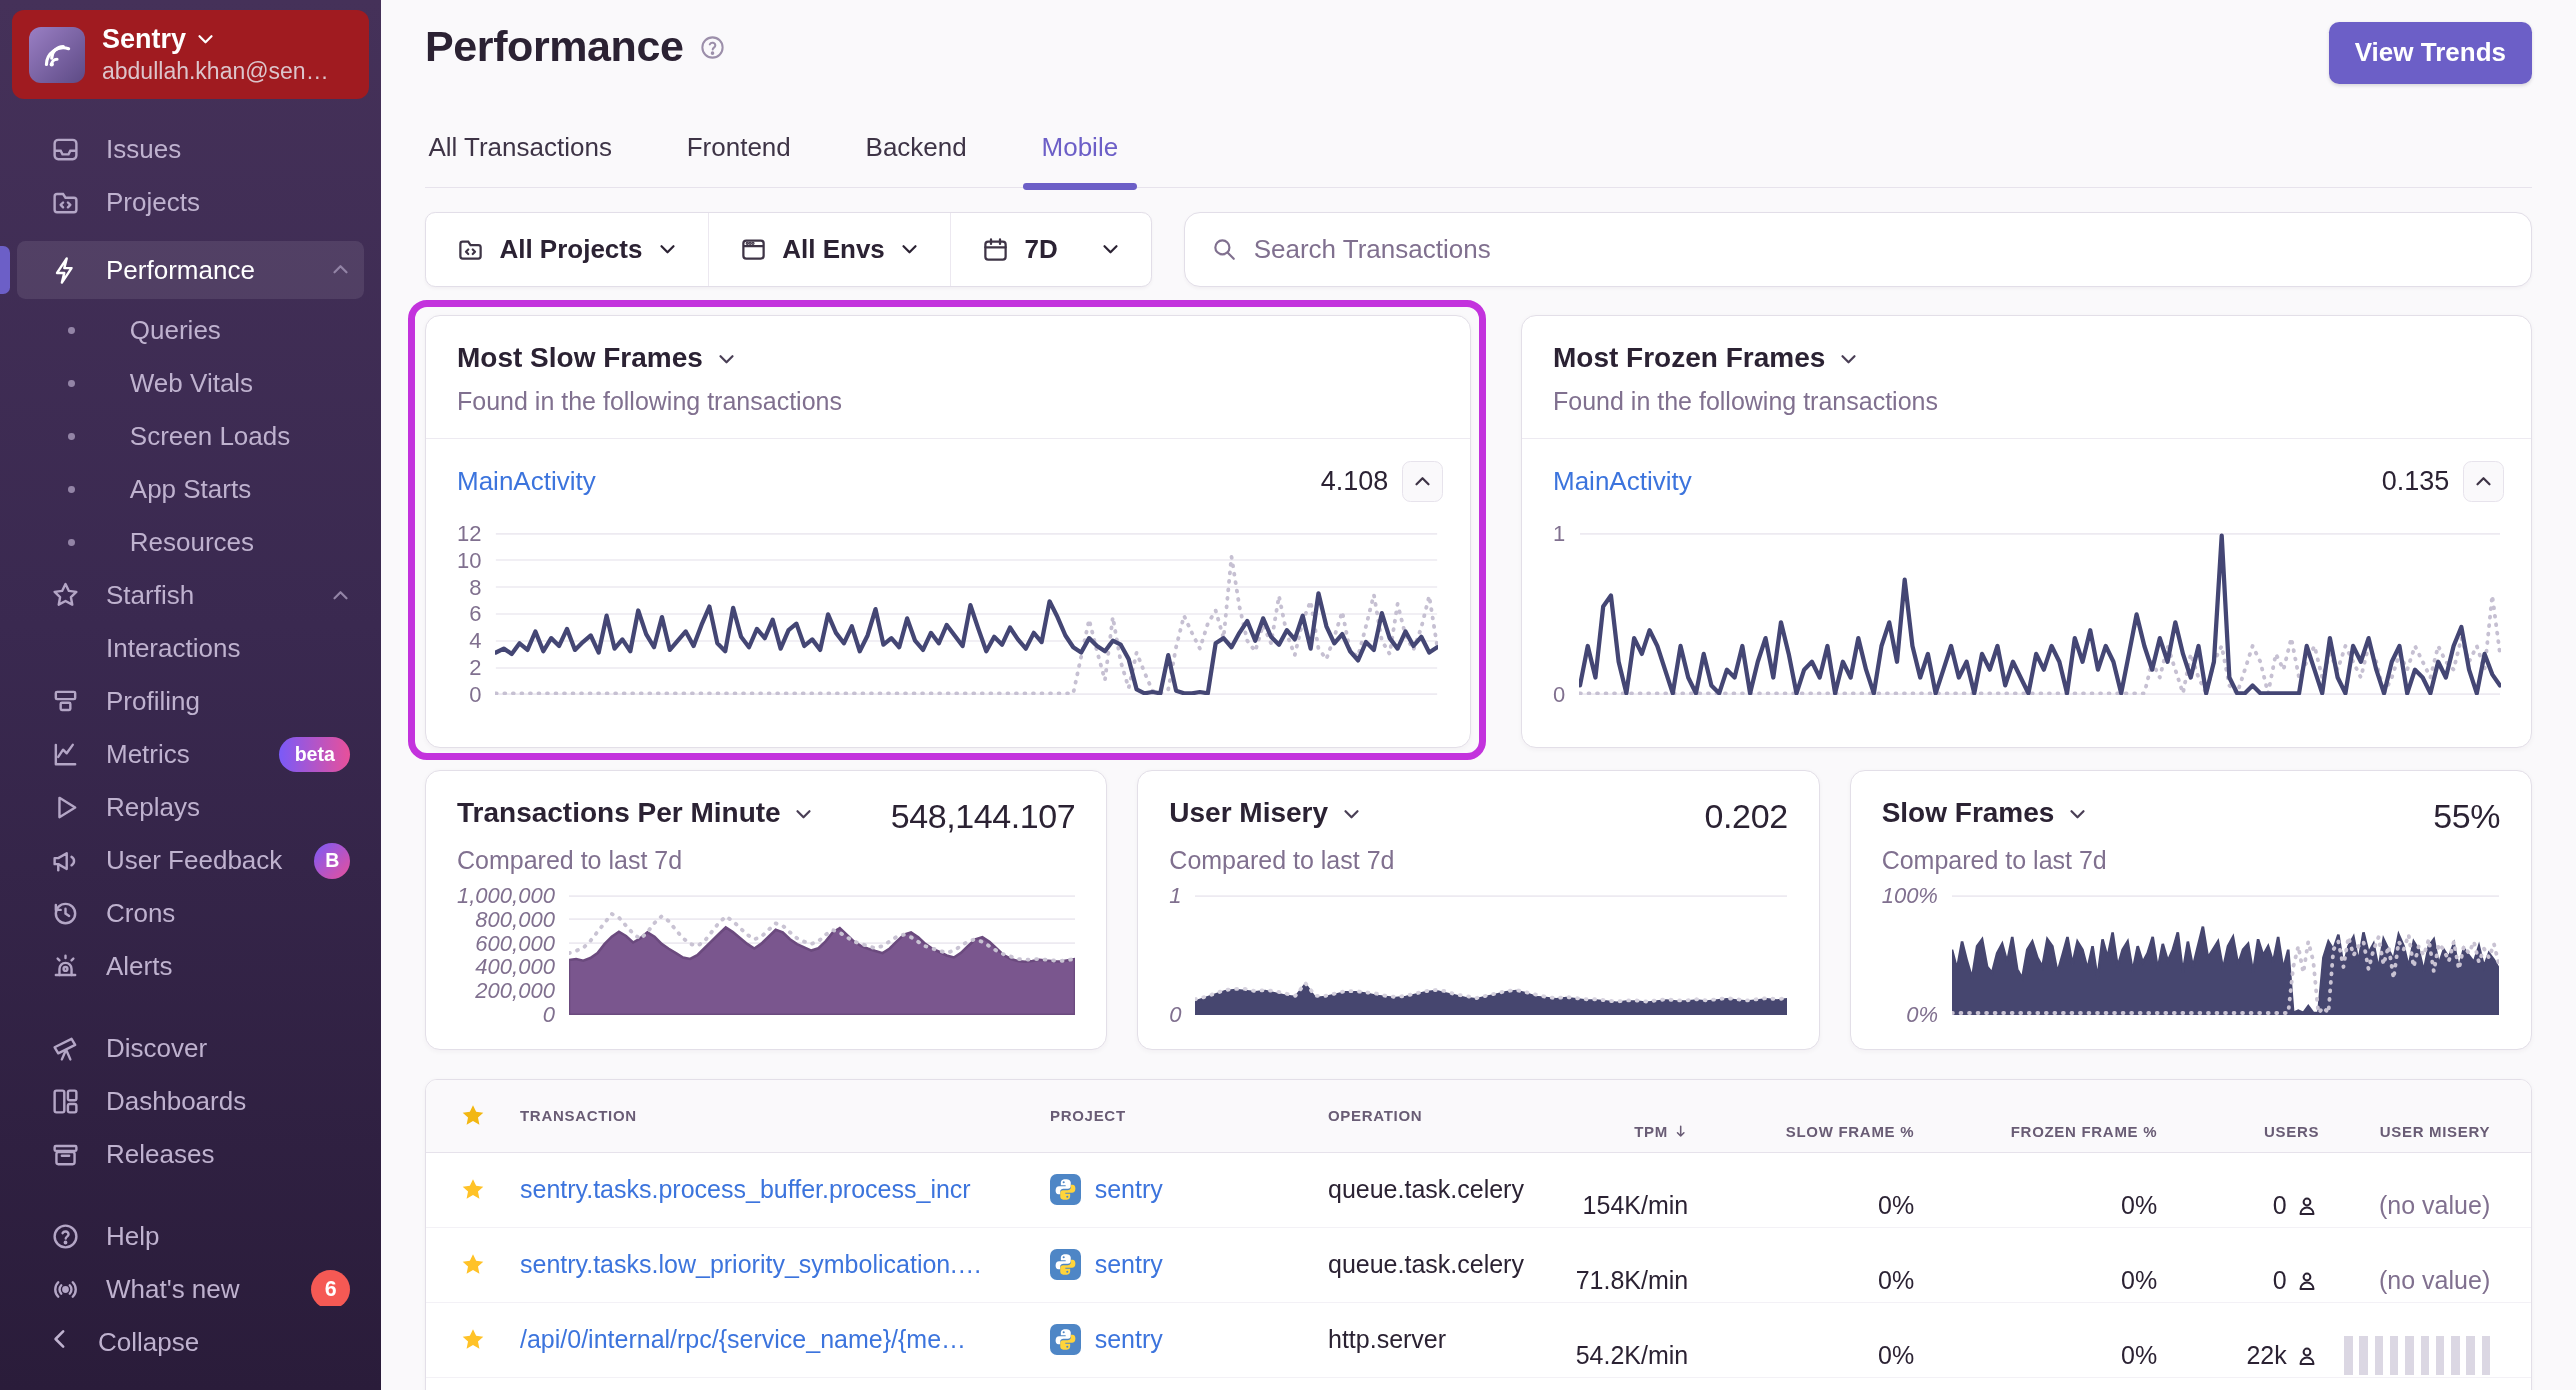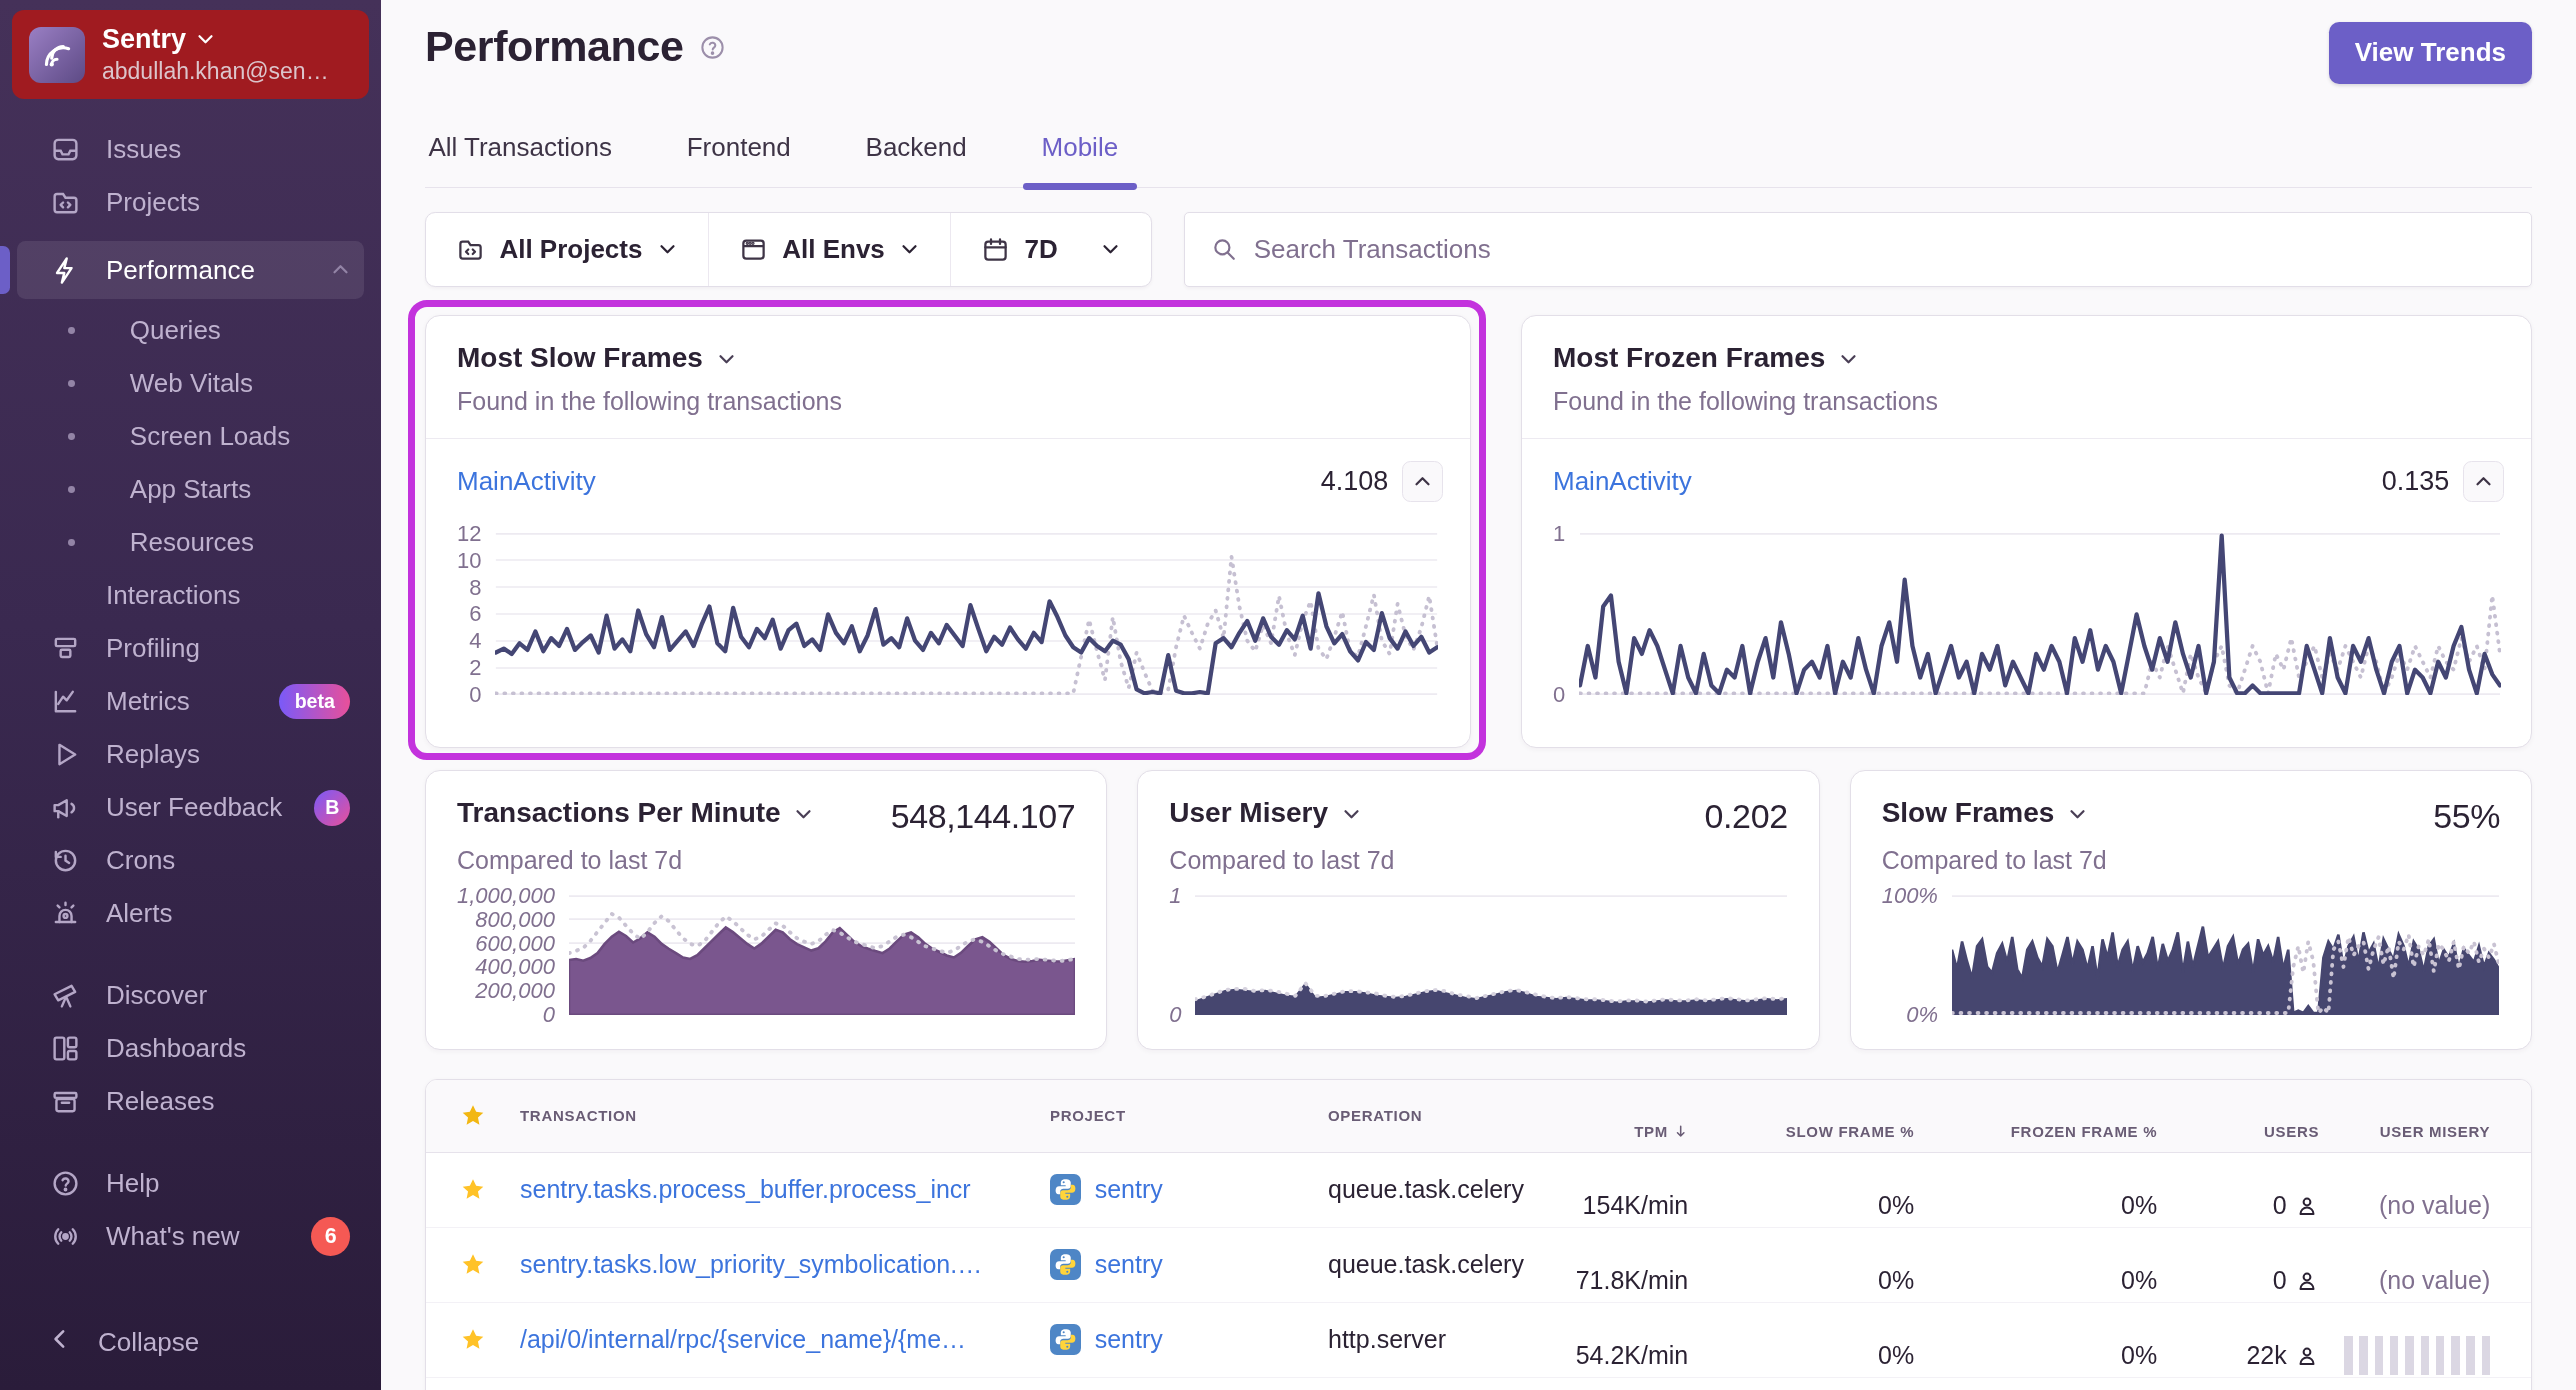--- a/index.html
+++ b/index.html
@@ -42,21 +42,21 @@
   .tabs { margin-top:48px; display:flex; gap:68px; border-bottom:1.7px solid #E7E3EC; }
   .tab { font-size:26px; color:#3E3446; padding:0 3.4px 24px; position:relative; cursor:pointer; }
   .tab.active { color:#6C5FC7; }
   .tab.active::after { content:""; position:absolute; left:-15.4px; right:-15.4px; bottom:-3.4px; height:6.8px; border-radius:3.4px; background:#6C5FC7; }
 
   .filters { margin-top:24px; display:flex; gap:32px; }
   .segmented { display:flex; background:#fff; border:1.7px solid #E2DEE8; border-radius:10.2px; height:75px; box-shadow:0 1.7px 3.4px rgba(43,34,51,.04); flex:none; }
   .segment { display:flex; align-items:center; gap:15.4px; padding:0 31px; font-weight:bold; font-size:26px; color:#2B2233; cursor:pointer; }
   .segment + .segment { border-left:1.7px solid #ECE8F0; }
   .segment .ic { color:#3E3446; display:flex; }
-  .search-box { flex:1; display:flex; align-items:center; gap:17px; background:#fff; border:1.7px solid #E2DEE8; border-radius:5px; height:75px; padding:0 26px; box-shadow:0 1.7px 3.4px rgba(43,34,51,.04); }
+  .search-box { flex:1; display:flex; align-items:center; gap:17px; background:#fff; border:1.7px solid #E2DEE8; border-radius:16px; height:75px; padding:0 26px; box-shadow:0 1.7px 3.4px rgba(43,34,51,.04); }
   .search-box input { border:none; outline:none; flex:1; font-size:26px; color:#2B2233; font-family:"Liberation Sans",sans-serif; background:transparent; }
   .search-box input::placeholder { color:#80708F; }
   .search-ic { color:#80708F; display:flex; }
 
   .charts-row { margin-top:28px; display:flex; gap:50px; }
   .card { background:#fff; border:1.7px solid #E3DFE8; border-radius:15px; box-shadow:0 1.7px 5.1px rgba(43,34,51,.04); position:relative; }
   .tall-card { height:433px; }
   .tall-card.c1 { width:1046px; flex:none; }
   .tall-card.c2 { flex:1; }
   .tcard-head { padding:26px 31px 22px; border-bottom:1.7px solid #EDEAF1; }
@@ -186,20 +186,31 @@
         </div>
       <div class="nav-item nav-sub">
           <span class="bullet"></span>
           <span class="lbl">App Starts</span>
         </div>
       <div class="nav-item nav-sub">
           <span class="bullet"></span>
           <span class="lbl">Resources</span>
         </div>
 
+      <div class="nav-item">
+        <span class="ic">
+            <svg width="29" height="29" viewBox="0 0 24 24" fill="none" stroke="currentColor" stroke-width="2" stroke-linejoin="round">
+              <polygon points="12,2.5 14.8,8.2 21,9 16.5,13.4 17.6,19.6 12,16.6 6.4,19.6 7.5,13.4 3,9 9.2,8.2"></polygon>
+            </svg>
+          </span>
+        <span class="lbl">Starfish</span>
+        <svg width="19" height="15.4" viewBox="0 0 18 18" class="chev-dim">
+            <use href="#i-chevup"></use>
+          </svg>
+      </div>
       <div class="nav-item nav-sub nobullet">
           <span class="lbl">Interactions</span>
         </div>
 
       <div class="nav-item">
         <span class="ic">
             <svg width="29" height="29" viewBox="0 0 24 24" fill="none" stroke="currentColor" stroke-width="2">
               <rect x="4" y="4" width="16" height="6" rx="1"></rect>
               <rect x="8" y="13" width="8" height="6" rx="1"></rect>
             </svg>

